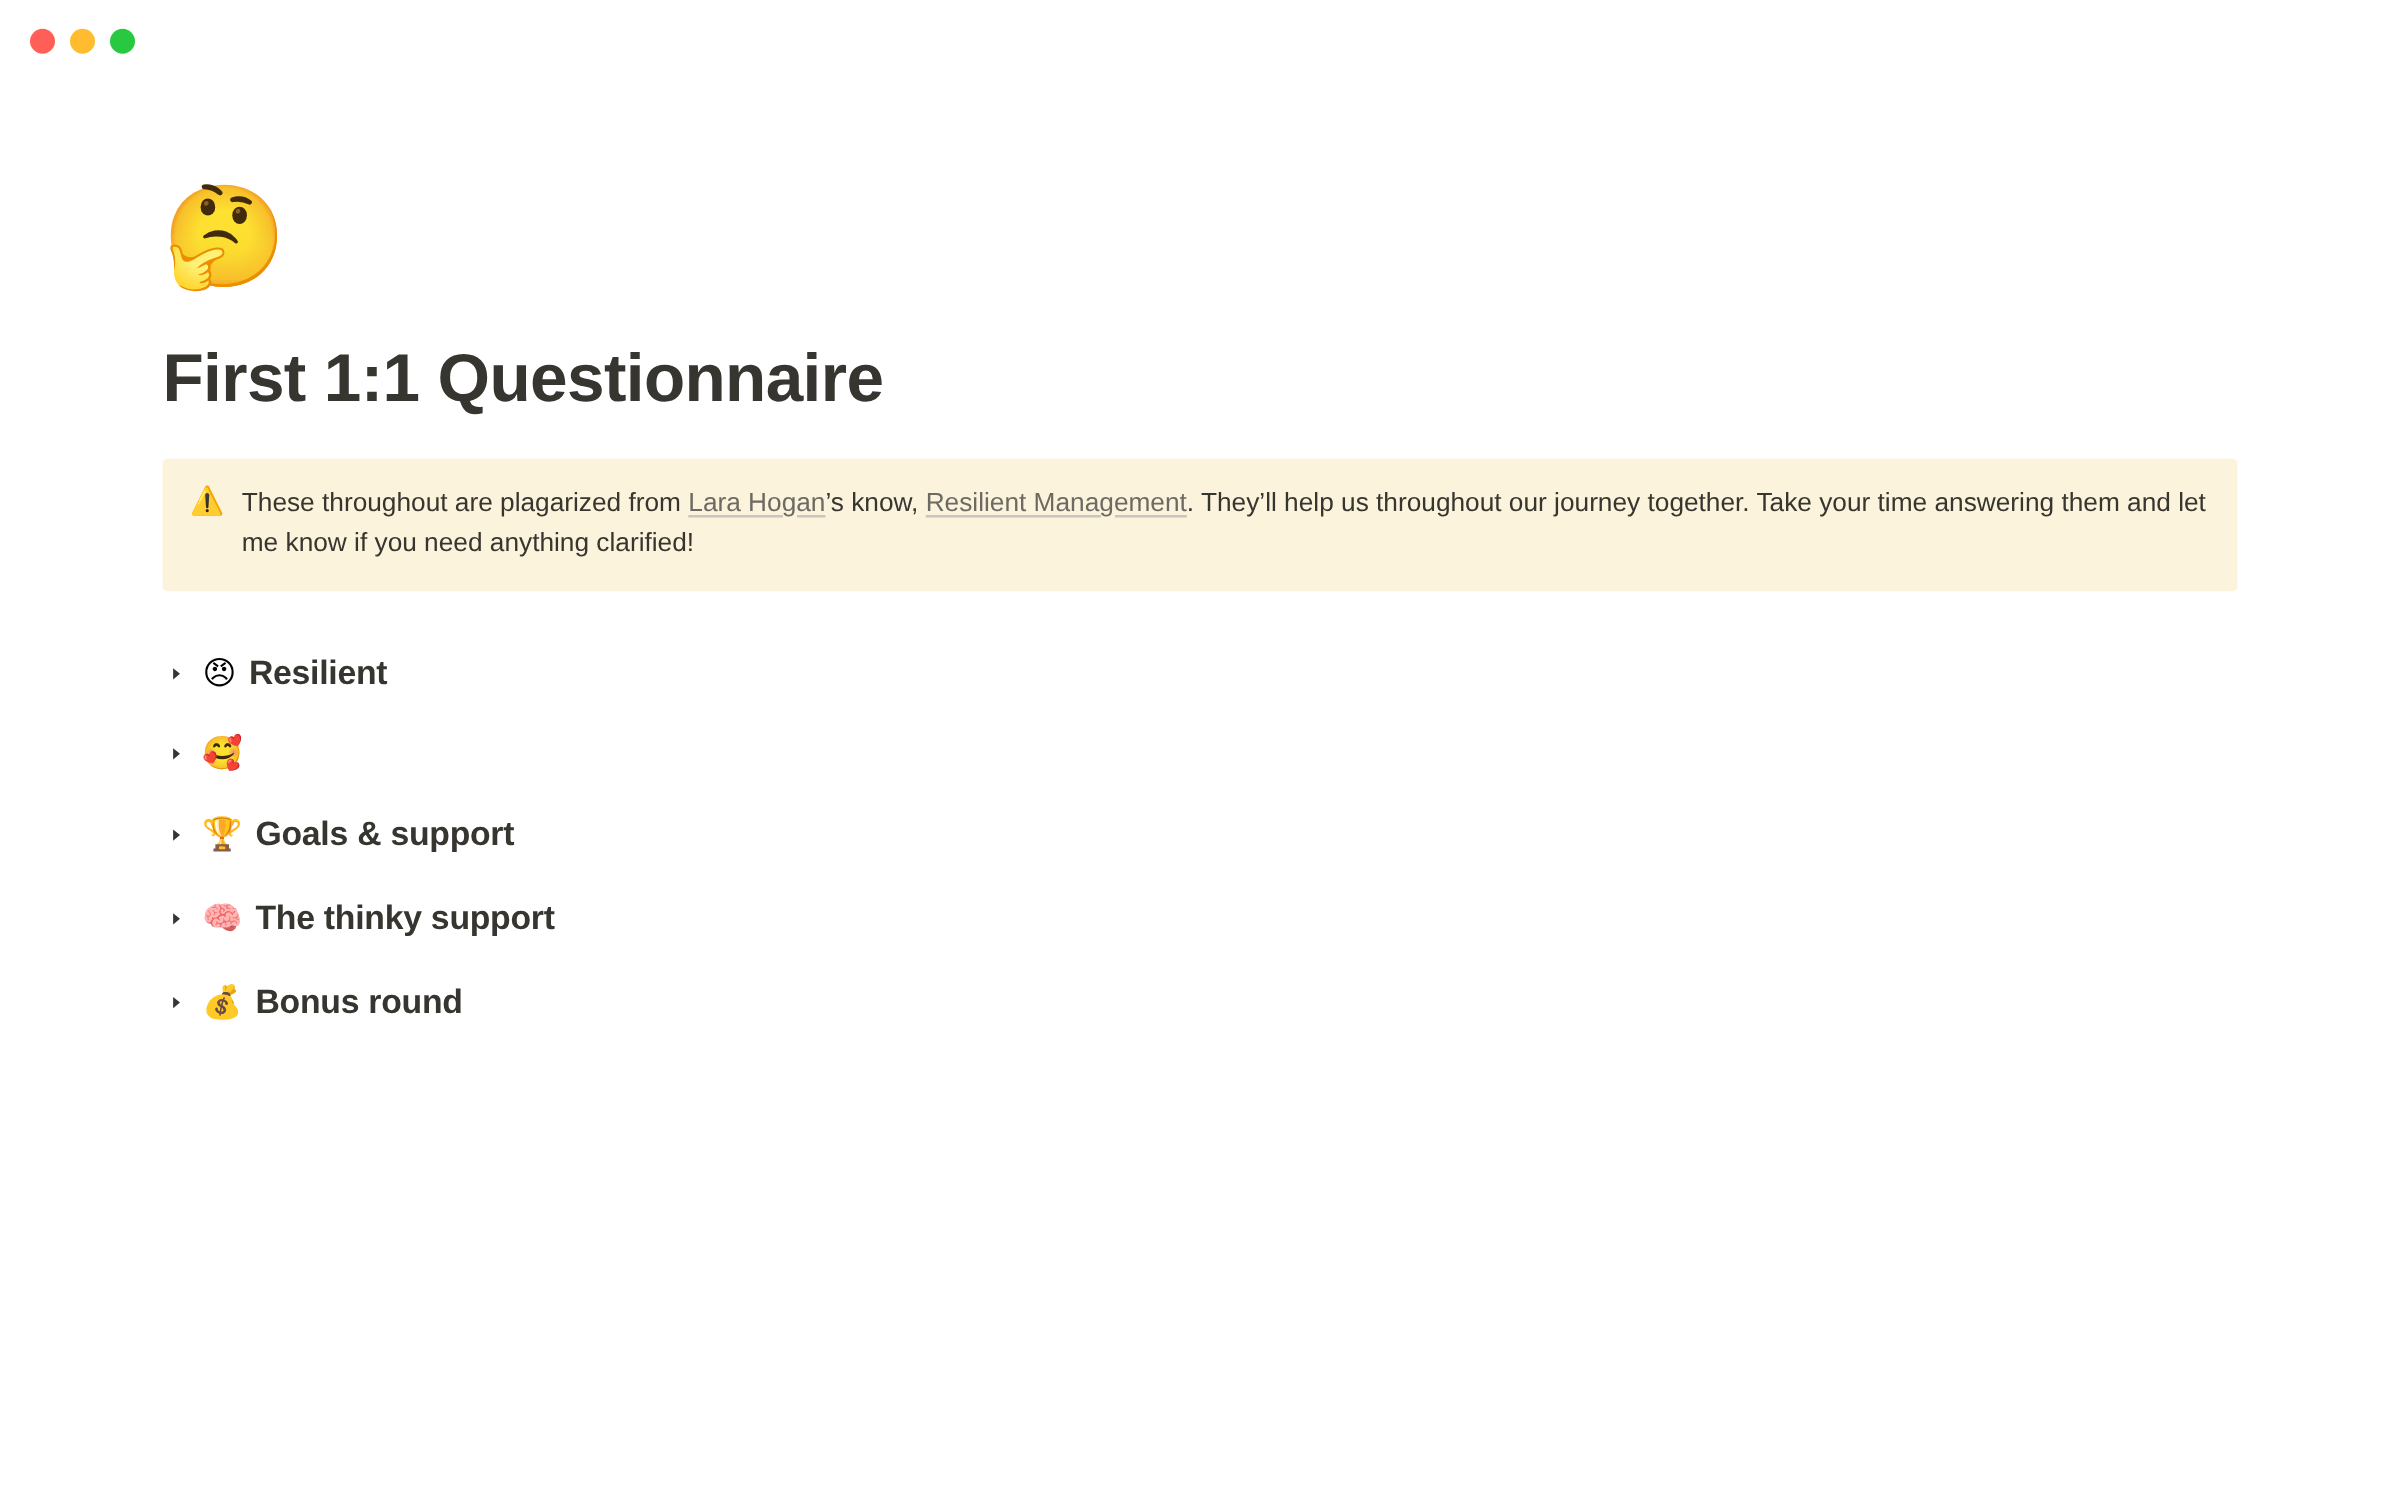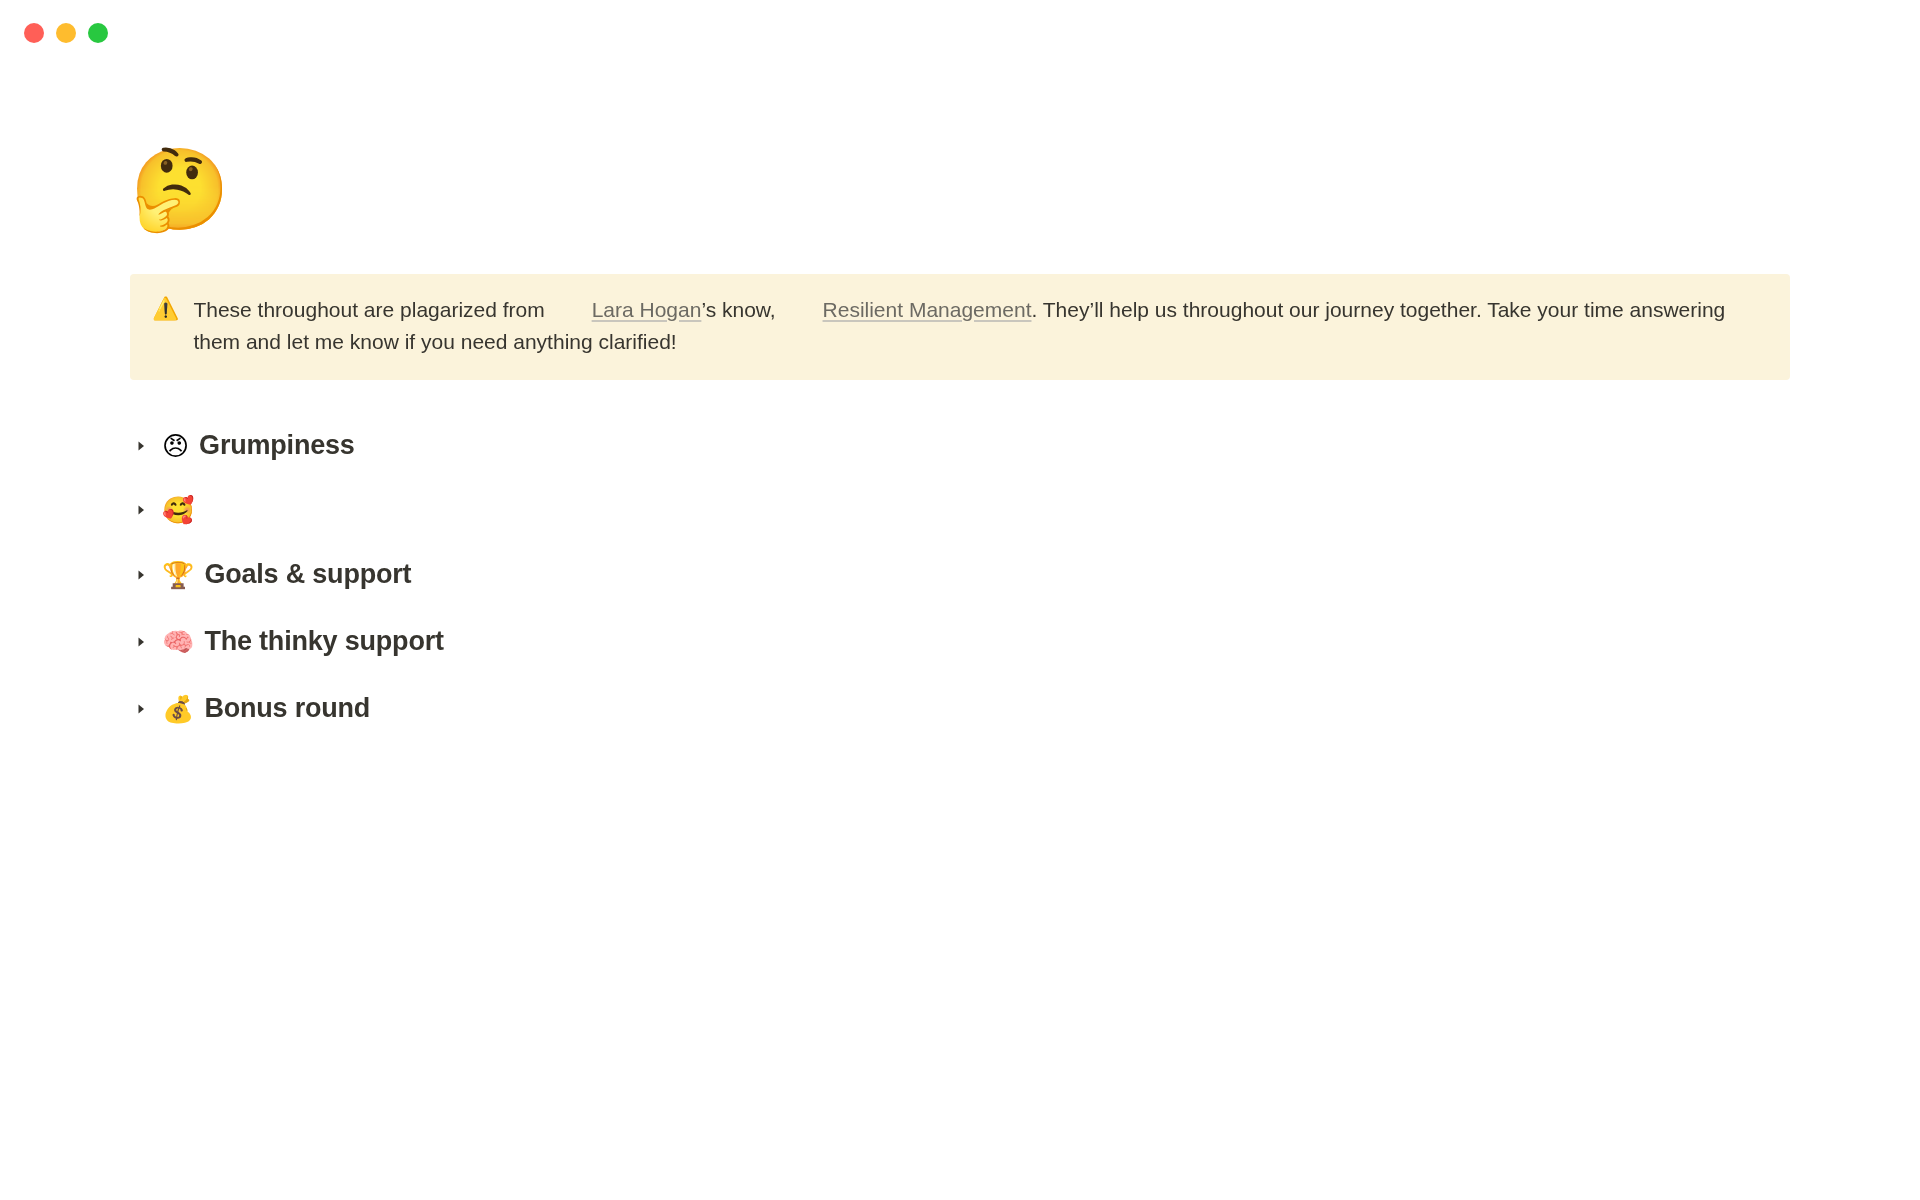--- a/index.html
+++ b/index.html
@@ -91,21 +91,20 @@
     font-size: 21px;
     line-height: 32px;
     color: #37352f;
     flex: 1 1 auto;
   }
   .callout-text a {
     color: #6c6a63;
     text-decoration: underline;
     text-decoration-color: #c9c6bd;
     text-underline-offset: 3px;
-    margin-left: 41px;
   }
 
   .toggle-list {
     margin-top: 6px;
   }
   .toggle-row {
     display: flex;
     align-items: center;
     gap: 10px;
     padding: 8px 0 8px 0;
@@ -144,36 +143,37 @@
     <span class="dot dot-close"></span>
     <span class="dot dot-min"></span>
     <span class="dot dot-max"></span>
   </div>
 
   <div class="page">
     <div class="content-inner">
 
       <div class="page-icon">🤔</div>
 
+      <h1 class="page-title">First 1:1 Questionnaire</h1>
 
       <div class="callout">
         <div class="callout-icon">⚠️</div>
         <div class="callout-text"><span>These throughout are plagarized from </span><a href="#">Lara Hogan</a><span>’s know, </span><a href="#">Resilient Management</a><span>. They’ll help us throughout our journey together. Take your time answering them and let me know if you need anything clarified!</span></div>
       </div>
 
       <div class="toggle-list">
 
         <div class="toggle-row">
           <span class="toggle-arrow">
             <svg width="12" height="12" viewBox="0 0 12 12">
                 <path d="M3.5 1.5 L9 6 L3.5 10.5 Z" fill="#37352f"></path>
               </svg>
           </span>
           <span class="toggle-emoji">😠</span>
-          <span class="toggle-label">Grumpiness</span>
+          <span class="toggle-label">Resilient</span>
         </div>
 
         <div class="toggle-row">
           <span class="toggle-arrow">
             <svg width="12" height="12" viewBox="0 0 12 12">
                 <path d="M3.5 1.5 L9 6 L3.5 10.5 Z" fill="#37352f"></path>
               </svg>
           </span>
           <span class="toggle-emoji">🥰</span>
         </div>

